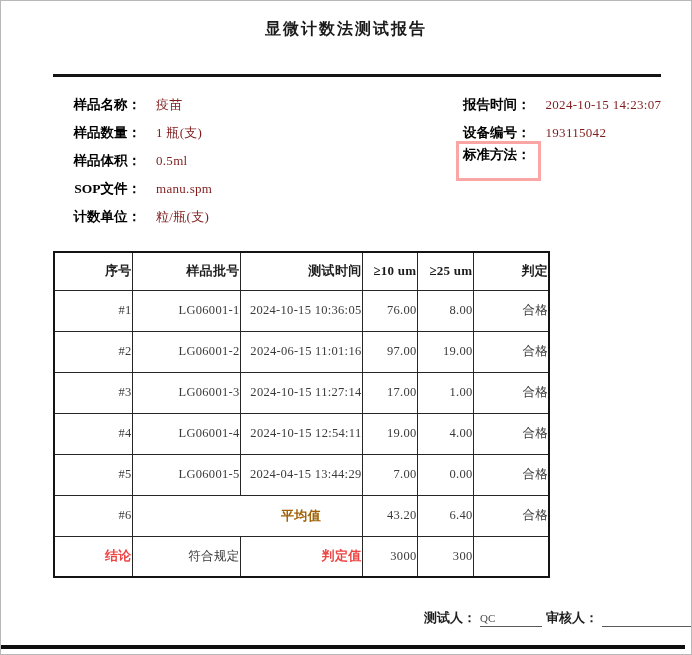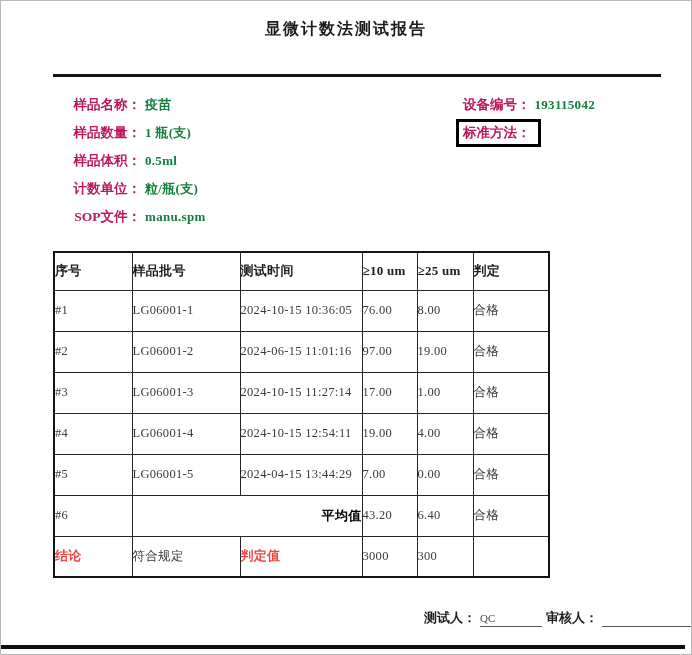--- a/index.html
+++ b/index.html
@@ -12,41 +12,41 @@
     position:absolute; top:18px; left:0; width:100%; text-align:center;
     font-size:16px; font-weight:bold; letter-spacing:2px; color:#1b1b1b;
   }
   .rule-top { position:absolute; left:52px; top:73px; width:608px; height:3px; background:#141414; }
   .rule-bottom { position:absolute; left:0; top:644px; width:684px; height:4px; background:#0e0e0e; }
 
   .meta { position:absolute; top:90px; }
   .meta-left { left:52px; }
   .meta-right { left:462px; }
   .meta-row { height:28px; display:flex; align-items:center; font-size:13px; white-space:nowrap; }
-  .meta-label { font-weight:bold; color:#be185d; font-size:13.5px; }
+  .meta-label { font-weight:bold; color:#000000; font-size:13.5px; }
   .meta-left .meta-label { width:88px; display:inline-block; text-align:right; }
-  .meta-value { color:#15803d; margin-left:4px; letter-spacing:0.3px;font-weight:bold; }
+  .meta-value { color:#7f1d1d; margin-left:15px; letter-spacing:0.3px; }
   .highlight-box {
     display:inline-flex; align-items:center; height:22px;
-    border:3px solid #000000; padding:0 7px 0 4px; margin-left:-7px; background:#fff;
+    border:3px solid #fca5a5; padding:0 7px 12px 4px; margin-left:-7px; background:#fff;
   }
 
   .report-table {
     position:absolute; left:52px; top:250px; border-collapse:collapse;
     border:2px solid #141414; table-layout:fixed;
   }
   .report-table th, .report-table td {
-    border:1px solid #262626; text-align:left; padding:0;
+    border:1px solid #262626; text-align:right; padding:0;
     font-size:12.5px; color:#3a3a3a; letter-spacing:0.3px; overflow:hidden;
   }
   .report-table th { font-weight:bold; color:#1c1c1c; font-size:13px; }
   .report-table tr { height:41px; }
   .report-table tr.header-row { height:38px; }
   td.bold-cell { font-weight:bold; color:#ef4444; font-size:13px; }
-  td.avg-merged { text-align:right; padding-left:108px; font-weight:bold; color:#000000; font-size:13px; }
+  td.avg-merged { text-align:center; padding-left:108px; font-weight:bold; color:#a16207; font-size:13px; }
 
   .signatures {
     position:absolute; left:423px; top:608px; display:flex; align-items:flex-end;
     font-size:13px; white-space:nowrap;
   }
   .sig-label { font-weight:bold; color:#1f1f1f; }
   .sig-line {
     display:inline-block; border-bottom:1.5px solid #5a5a5a; 
     font-size:11px; color:#4a4a4a; line-height:14px; height:15px; margin:0 4px;
   }
@@ -68,30 +68,34 @@
     </div>
     <div class="meta-row">
       <span class="meta-label">样品数量：</span>
       <span class="meta-value">1 瓶(支)</span>
     </div>
     <div class="meta-row">
       <span class="meta-label">样品体积：</span>
       <span class="meta-value">0.5ml</span>
     </div>
     <div class="meta-row">
+      <span class="meta-label">SOP文件：</span>
+      <span class="meta-value">manu.spm</span>
+    </div>
+    <div class="meta-row">
       <span class="meta-label">计数单位：</span>
       <span class="meta-value">粒/瓶(支)</span>
-    </div>
-    <div class="meta-row">
-      <span class="meta-label">SOP文件：</span>
-      <span class="meta-value">manu.spm</span>
     </div>
   </div>
 
   <div class="meta meta-right">
+    <div class="meta-row">
+      <span class="meta-label">报告时间：</span>
+      <span class="meta-value">2024-10-15 14:23:07</span>
+    </div>
     <div class="meta-row">
       <span class="meta-label">设备编号：</span>
       <span class="meta-value">193115042</span>
     </div>
     <div class="meta-row">
       <span class="highlight-box">
         <span class="meta-label">标准方法：</span>
       </span>
     </div>
   </div>

